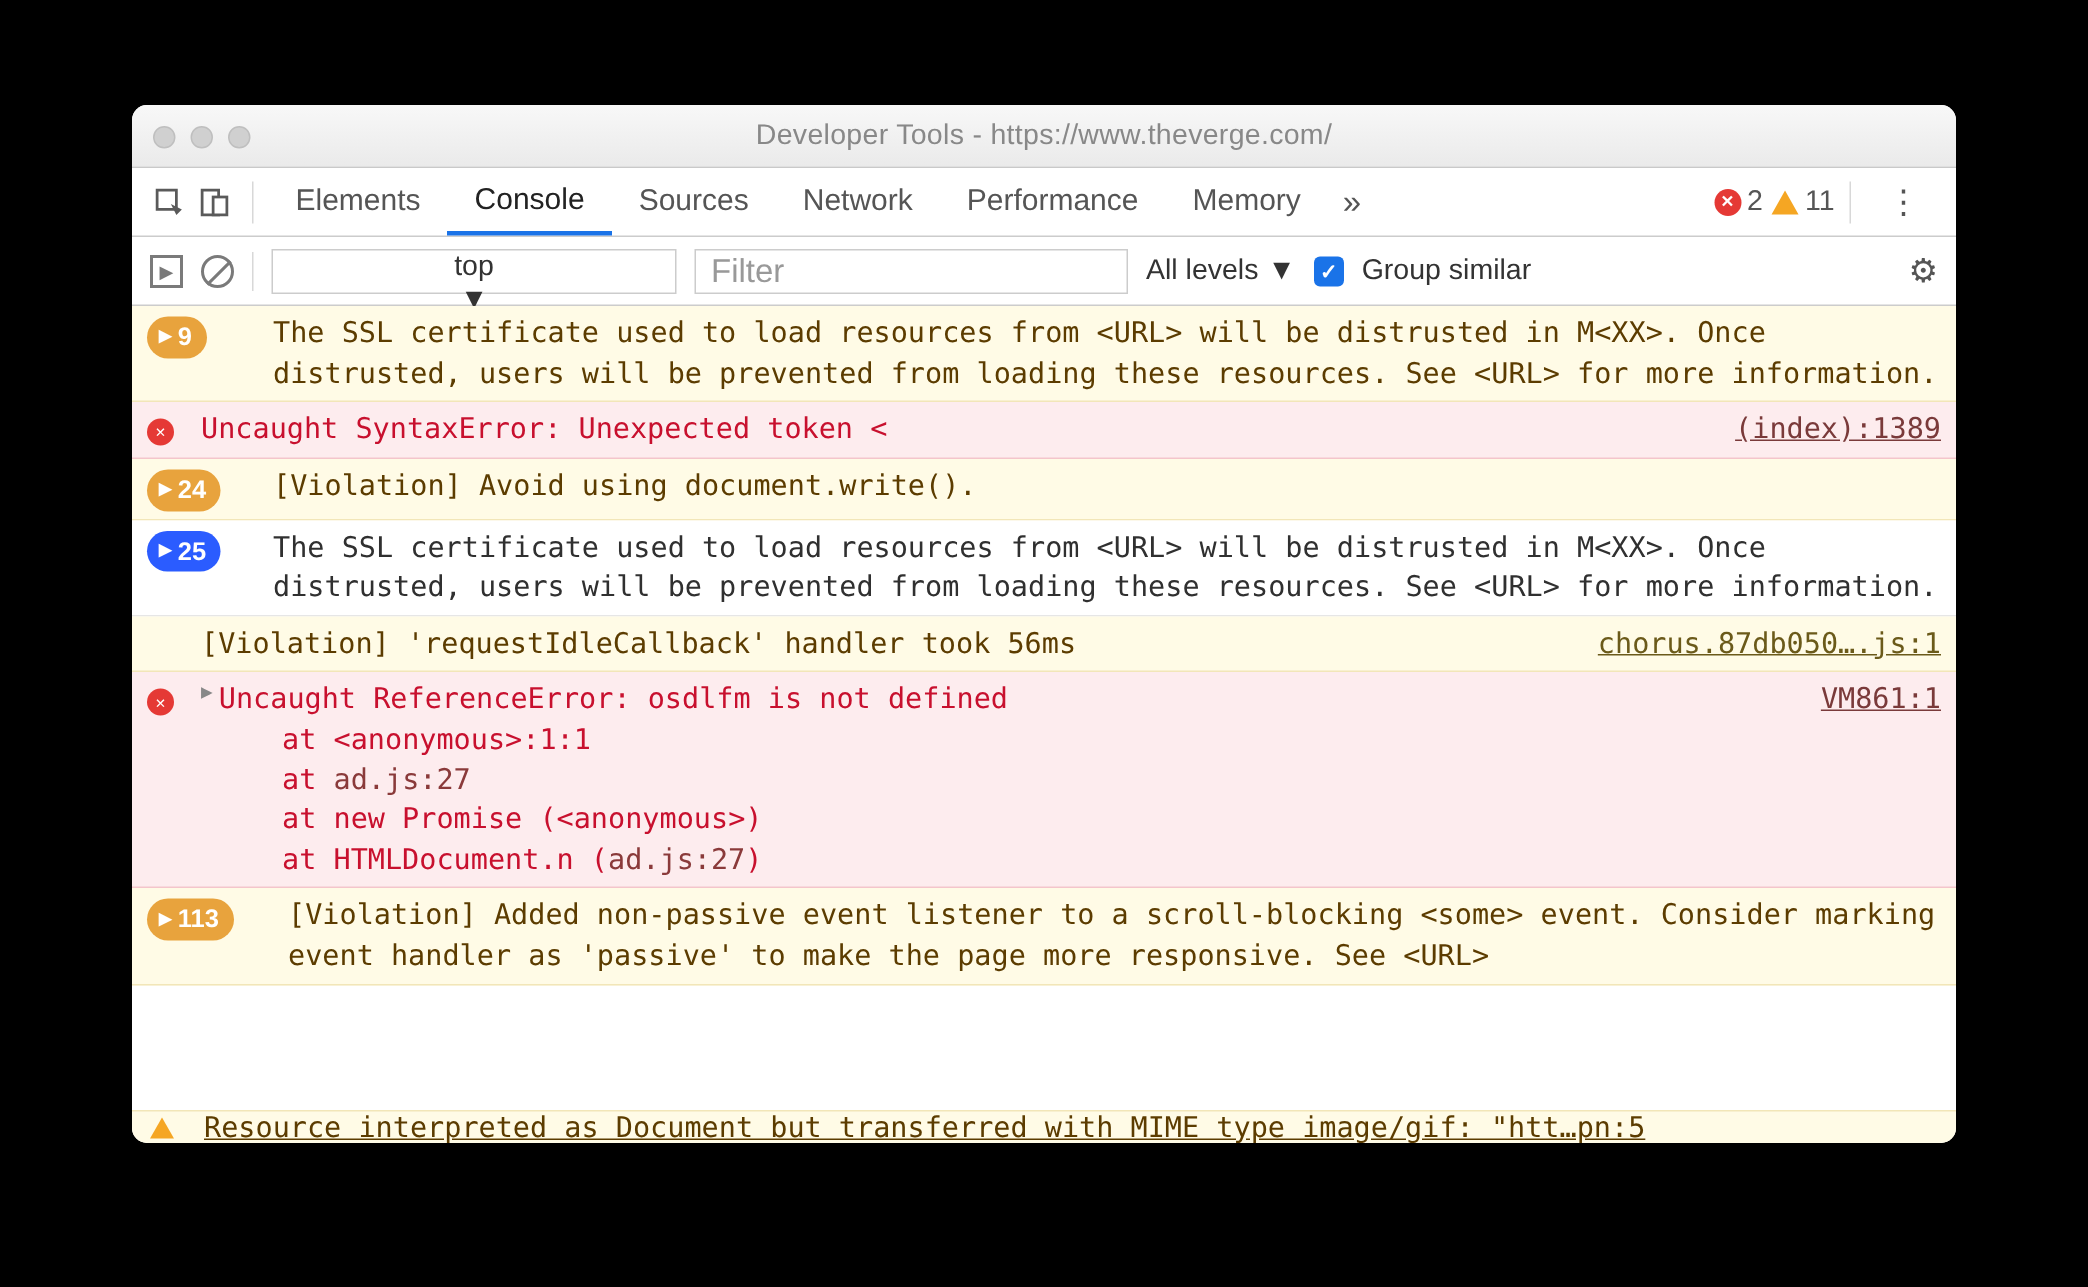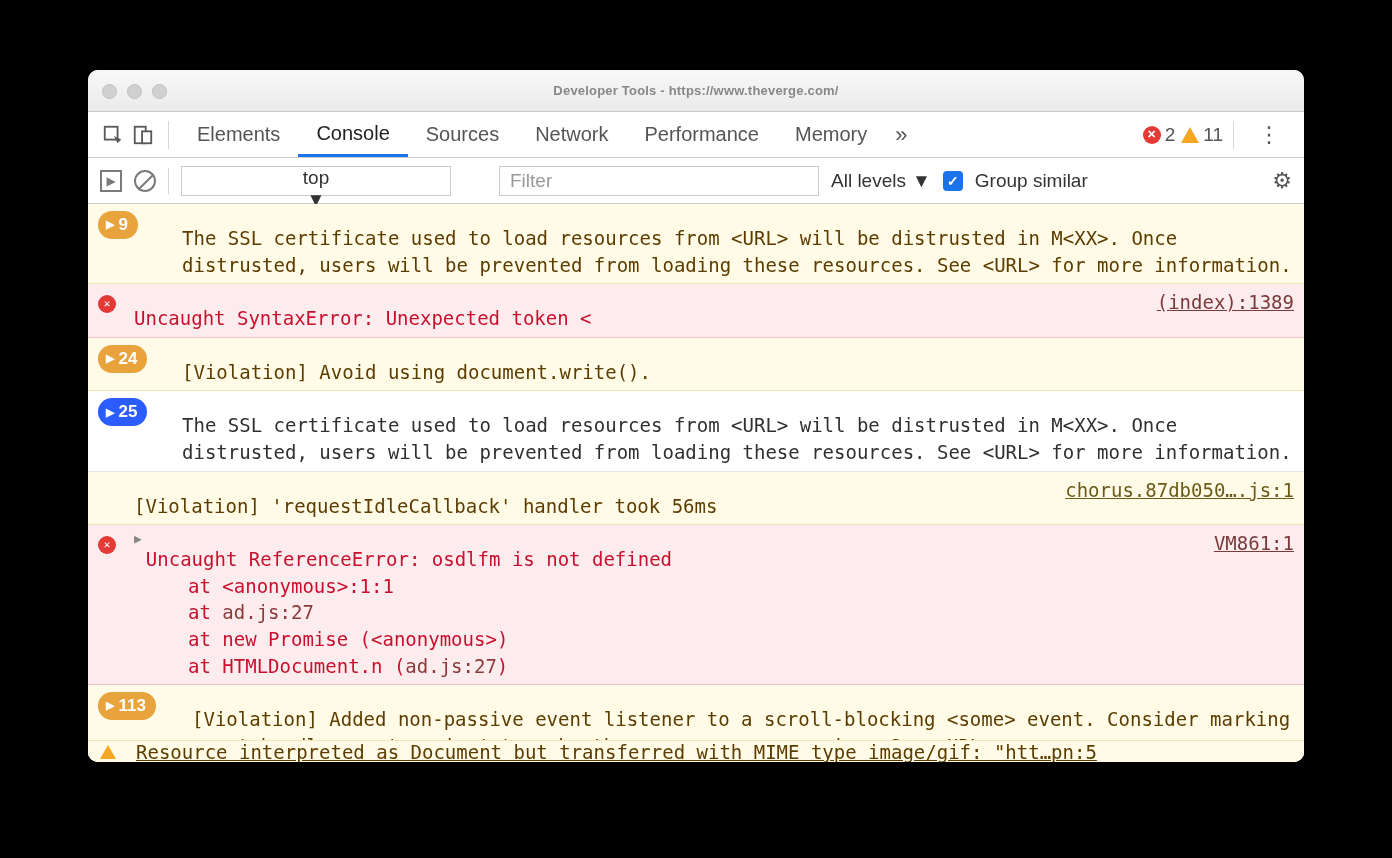--- a/index.html
+++ b/index.html
@@ -38,24 +38,23 @@
     top: 14px;
     display: flex;
     gap: 10px;
   }
   .light {
     width: 15px; height: 15px; border-radius: 50%;
     background: #d0d0d0;
     border: 1px solid #bfbfbf;
   }
   .title-text {
-    font-size: 13px;
+    font-size: 19px;
     color: #888;
     letter-spacing: 0.2px;
-    font-weight: bold;
   }
   .tabbar {
     height: 46px;
     border-bottom: 1px solid #ccc;
     display: flex;
     align-items: center;
     padding: 0 10px;
     gap: 0;
   }
   .tb-icon {
@@ -140,27 +139,26 @@
     width: 270px; height: 30px;
     border: 1px solid #ccc;
     display:flex; align-items:center; justify-content:space-between;
     padding: 0 10px;
     color:#333;
     cursor:pointer;
     background:#fff;
     flex-direction:column;
   }
   .filter-input {
-    width: 320px; height: 30px;
+    width: 289px; height: 30px;
     border: 1px solid #ccc;
     padding: 0 10px;
-    font-size: 19px;
+    font-size: 22px;
     color:#333;
     outline:none;
-    margin-left:36px;
   }
   .filter-input::placeholder { color:#999; }
   .levels {
     display:flex; align-items:flex-end; gap:6px;
     color:#333; cursor:pointer;
   }
   .chk {
     width: 20px; height: 20px; border-radius:4px;
     background:#1a73e8;
     display:inline-flex; align-items:center; justify-content:center;
@@ -205,21 +203,21 @@
     font-family: -apple-system, Arial, sans-serif;
     font-size: 17px;
     font-weight: bold;
     color:#fff;
     display:inline-flex; align-items:center; gap:4px;
     cursor:pointer;
   }
   .pill::before { content:"▶"; font-size:11px; }
   .pill.orange { background:#e8a33d; }
   .pill.blue { background:#2b5cff; }
-  .msg { flex:1; white-space: normal; margin-top: 16px; }
+  .msg { flex:1; white-space: normal; }
   .src {
     color:#555;
     text-decoration: underline;
     padding-left: 16px;
     white-space: nowrap;
     cursor:pointer;
     font-family: Menlo, monospace;
   }
   .row.error .src { color:#7a3a3a; }
   .row.verbose .src { color:#6b5a1a; }

